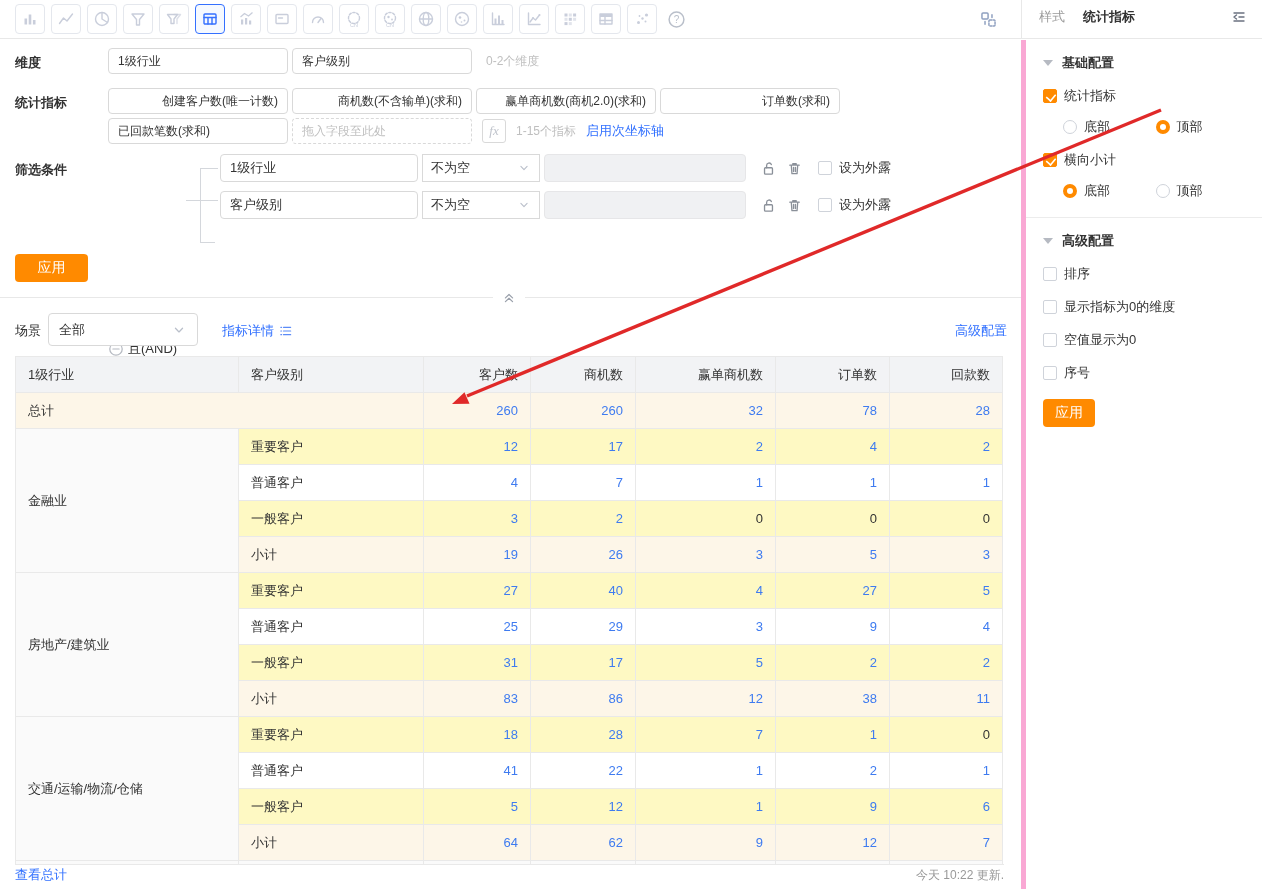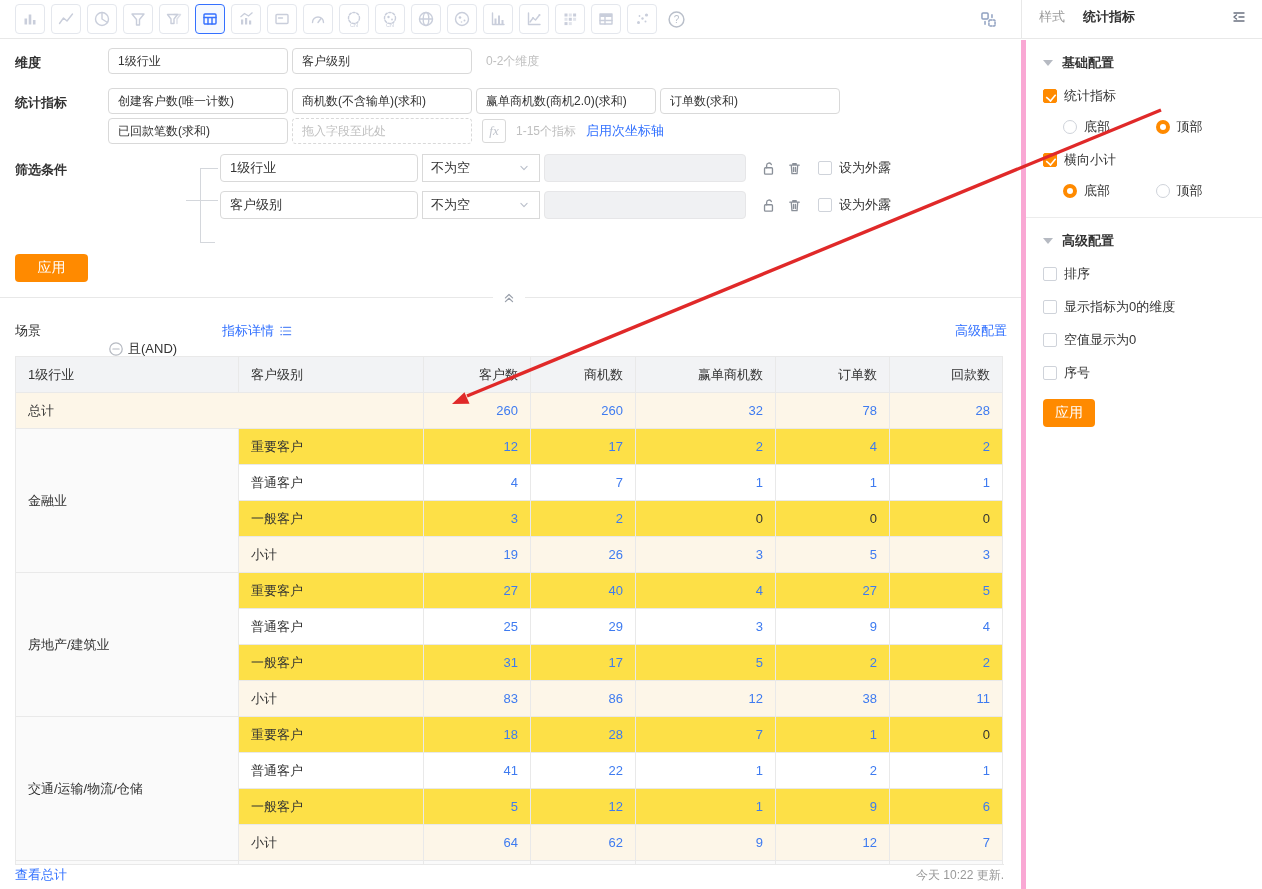--- a/index.html
+++ b/index.html
@@ -19,21 +19,21 @@
   .ptab { font-size:13px; color:#999; margin-right:18px; cursor:pointer; background:none; border:none; font-family:inherit; }
   .ptab.active { color:#333; font-weight:bold; }
   .panel-collapse { margin-left:auto; color:#6b7280; background:none; border:none; cursor:pointer; display:inline-flex; }
 
   
   .q-label { position:absolute; left:15px; font-weight:bold; color:#333; font-size:13px; }
   .chip { width:180px; height:26px; line-height:24px; border:1px solid #d9d9d9; border-radius:4px; background:#fff; padding:0 9px; font-size:12px; color:#333; white-space:nowrap; overflow:hidden; margin-right:4px; display:inline-block; cursor:pointer; }
   .chip.dashed { border-style:dashed; cursor:default; }
   .chip .ph, .hint { color:#bfbfbf; }
   .dim-row { position:absolute; left:108px; top:48px; display:flex; align-items:center; }
-  .meas-row1 { position:absolute; left:108px; top:88px; display:flex; align-items:center; }
+  .meas-row1 { position:absolute; left:108px; top:88px; display:flex; align-items:center;text-align:right; }
   .meas-row2 { position:absolute; left:108px; top:118px; display:flex; align-items:center; }
   .hint { font-size:12px; margin:0 10px; }
   .fx-box { width:24px; height:24px; border:1px solid #d9d9d9; border-radius:3px; color:#c0c4cc; font-style:italic; font-family:"Liberation Serif","DejaVu Serif",serif; text-align:center; line-height:22px; font-size:13px; margin-left:6px; background:#fff; cursor:pointer; }
   a.link { color:#3271ff; text-decoration:none; cursor:pointer; font-size:13px; }
 
   .filter-block { position:absolute; left:0; top:150px; width:1021px; height:95px; }
   .and-node { position:absolute; left:108px; top:190px; display:flex; align-items:center; color:#333; }
   .and-node .ic { color:#b6bac2; margin-right:4px; }
   .tree-line { position:absolute; background:#d4d7dc; }
   .cond-row { position:absolute; left:220px; display:flex; align-items:center; height:28px; }
@@ -63,21 +63,21 @@
   .adv-link { position:absolute; left:955px; top:322px; }
 
   
   .table-wrap { position:absolute; left:15px; top:356px; width:989px; height:509px; overflow:hidden; border-bottom:1px solid #e9e9e9; }
   table.grid { border-collapse:collapse; table-layout:fixed; width:987px; }
   .grid th, .grid td { border:1px solid #e9e9e9; height:36px; padding:0 12px; font-weight:normal; font-size:13px; color:#333; overflow:hidden; white-space:nowrap; }
   .grid thead th { background:#f2f3f5; text-align:left; }
   .grid th.num, .grid td.num { text-align:right; }
   .grid td.num { color:#3e7bf0; cursor:pointer; }
   .grid td.num.zero { color:#333; cursor:default; }
-  tr.alt td { background:#fde047; }
+  tr.alt td { background:#fef9c3; }
   tr.subtotal td, tr.total td { background:#fdf6e8; }
   td.group-cell { background:#fafafa !important; vertical-align:middle; }
   tr.partial td { height:20px; background:#fafafa; }
 
   .footer { position:absolute; left:15px; top:866px; width:989px; display:flex; justify-content:space-between; align-items:flex-end; }
   .updated { color:#999; font-size:12px; }
 
   
   .panel { position:absolute; left:1021px; top:40px; width:241px; height:849px; border-left:5px solid #f9a8d4; padding:12px 14px 0 17px; }
   .sec-head { display:flex; align-items:center; margin-top:2px; cursor:pointer; }
@@ -398,20 +398,28 @@
   </div>
 
   <button class="apply-main">应用</button>
 
   <div class="collapse-divider"></div>
   <button class="collapse-handle"><span class="ic"><svg viewBox="0 0 18 18" width="16" height="16">
           <path d="M5 10l4-3.8 4 3.8M5 14.2l4-3.8 4 3.8" stroke="currentColor" fill="none" stroke-width="1.4" stroke-linecap="round" stroke-linejoin="round"></path>
         </svg></span></button>
 
   <div class="scene-label">场景</div>
+  <div class="scene-select">
+    <span>全部</span>
+    <span class="ic">
+        <svg viewBox="0 0 18 18" width="16" height="16">
+          <path d="M5 7l4 4.2L13 7" stroke="currentColor" fill="none" stroke-width="1.4" stroke-linecap="round" stroke-linejoin="round"></path>
+        </svg>
+      </span>
+  </div>
   <a class="link detail-link">
     <span>指标详情</span>
     <span class="ic">
         <svg viewBox="0 0 18 18" width="16" height="16">
           <path d="M6.2 4.8h8M6.2 9h8M6.2 13.2h8" stroke="currentColor" fill="none" stroke-width="1.4" stroke-linecap="round" stroke-linejoin="round"></path>
           <path d="M3.2 4.8h.8M3.2 9h.8M3.2 13.2h.8" stroke="currentColor" fill="none" stroke-width="1.4" stroke-linecap="round" stroke-linejoin="round"></path>
         </svg>
       </span>
   </a>
   <a class="link adv-link">高级配置</a>

